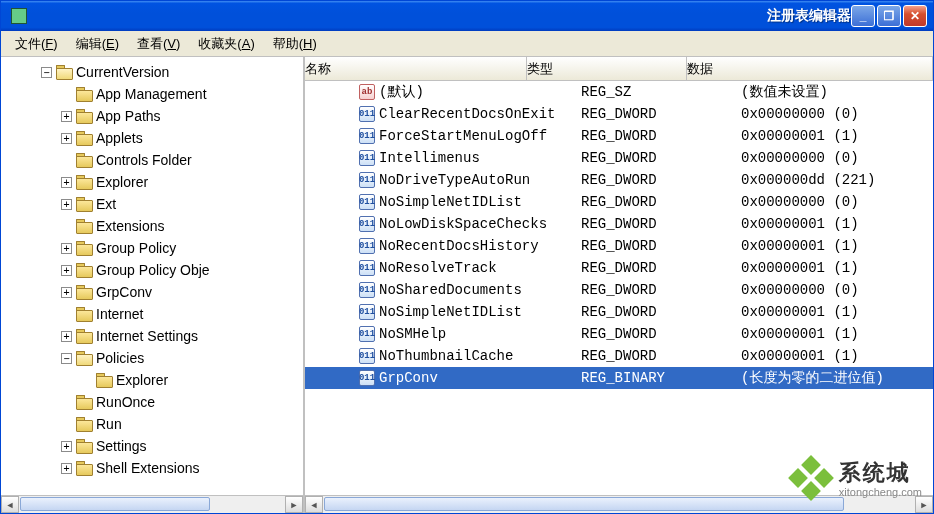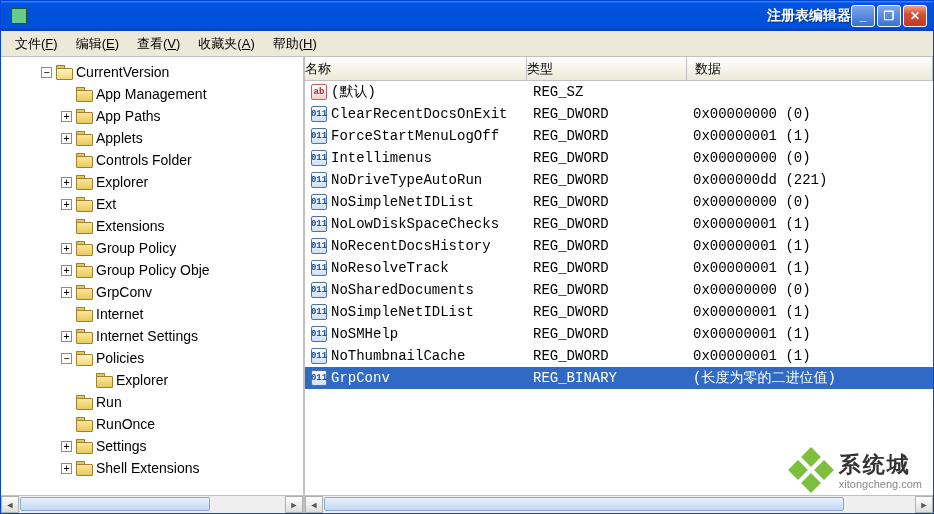--- a/index.html
+++ b/index.html
@@ -176,32 +176,33 @@
     border-bottom: 1px solid #c0c0c0;
     font-size: 13px;
   }
   .col-h {
     border-right: 1px solid #c0c0c0;
     display: flex;
     align-items: center;
   }
   .col-name { width: 222px; }
   .col-type { width: 160px; }
-  .col-data { flex: 1; margin-left: 8px; }
+  .col-data { flex: 1; }
   .list-body {
     flex: 1;
     overflow: hidden;
     font-size: 14px;
     font-family: "Courier New", "SimSun", monospace;
     line-height: 22px;
   }
   .row {
     display: flex;
     height: 22px;
     align-items: center;
+    padding-left: 48px;
   }
   .row.selected {
     background: #316ac5;
     color: #fff;
   }
   .cell { padding-left: 6px; overflow:hidden; white-space:nowrap;}
   .c-name { width: 222px; display:flex; align-items:center;}
   .c-type { width: 160px; }
   .c-data { flex:1; }
   .val-icon {
@@ -220,21 +221,21 @@
   }
   .val-icon.bin {
     background: linear-gradient(to bottom,#fff,#cde0f6);
     border: 1px solid #5070b0;
     color: #2050a0;
   }
   
   .watermark {
     position: absolute;
     right: 12px;
-    bottom: 24px;
+    bottom: 16px;
     display: flex;
     align-items: flex-start;
     gap: 8px;
     pointer-events: none;
   }
   .wm-diamond {
     width: 40px; height: 40px; position: relative;
   }
   .wm-diamond span {
     position: absolute; width: 14px; height: 14px;
@@ -364,27 +365,27 @@
             <div class="tree-node">
               <span class="indent" style="width: 80px;"></span>
               <span class="expander-spacer"></span>
               <span class="folder-icon"></span>
               <span>Explorer</span>
             </div>
             <div class="tree-node">
               <span class="indent" style="width: 60px;"></span>
               <span class="expander-spacer"></span>
               <span class="folder-icon"></span>
+              <span>RunOnce</span>
+            </div>
+            <div class="tree-node">
+              <span class="indent" style="width: 60px;"></span>
+              <span class="expander-spacer"></span>
+              <span class="folder-icon"></span>
               <span>Run</span>
-            </div>
-            <div class="tree-node">
-              <span class="indent" style="width: 60px;"></span>
-              <span class="expander-spacer"></span>
-              <span class="folder-icon"></span>
-              <span>RunOnce</span>
             </div>
             <div class="tree-node">
               <span class="indent" style="width: 60px;"></span>
               <span class="expander">+</span>
               <span class="folder-icon"></span>
               <span>Settings</span>
             </div>
             <div class="tree-node">
               <span class="indent" style="width: 60px;"></span>
               <span class="expander">+</span>
@@ -408,20 +409,21 @@
         <div class="col-h col-type">类型</div>
         <div class="col-h col-data">数据</div>
       </div>
       <div class="list-body" id="list-body">
           <div class="row">
             <div class="cell c-name">
               <span class="val-icon sz">ab</span>
               <span>(默认)</span>
             </div>
             <div class="cell c-type">REG_SZ</div>
+            <div class="cell c-data">(数值未设置)</div>
           </div>
           <div class="row">
             <div class="cell c-name">
               <span class="val-icon bin">011</span>
               <span>ClearRecentDocsOnExit</span>
             </div>
             <div class="cell c-type">REG_DWORD</div>
             <div class="cell c-data">0x00000000 (0)</div>
           </div>
           <div class="row">

